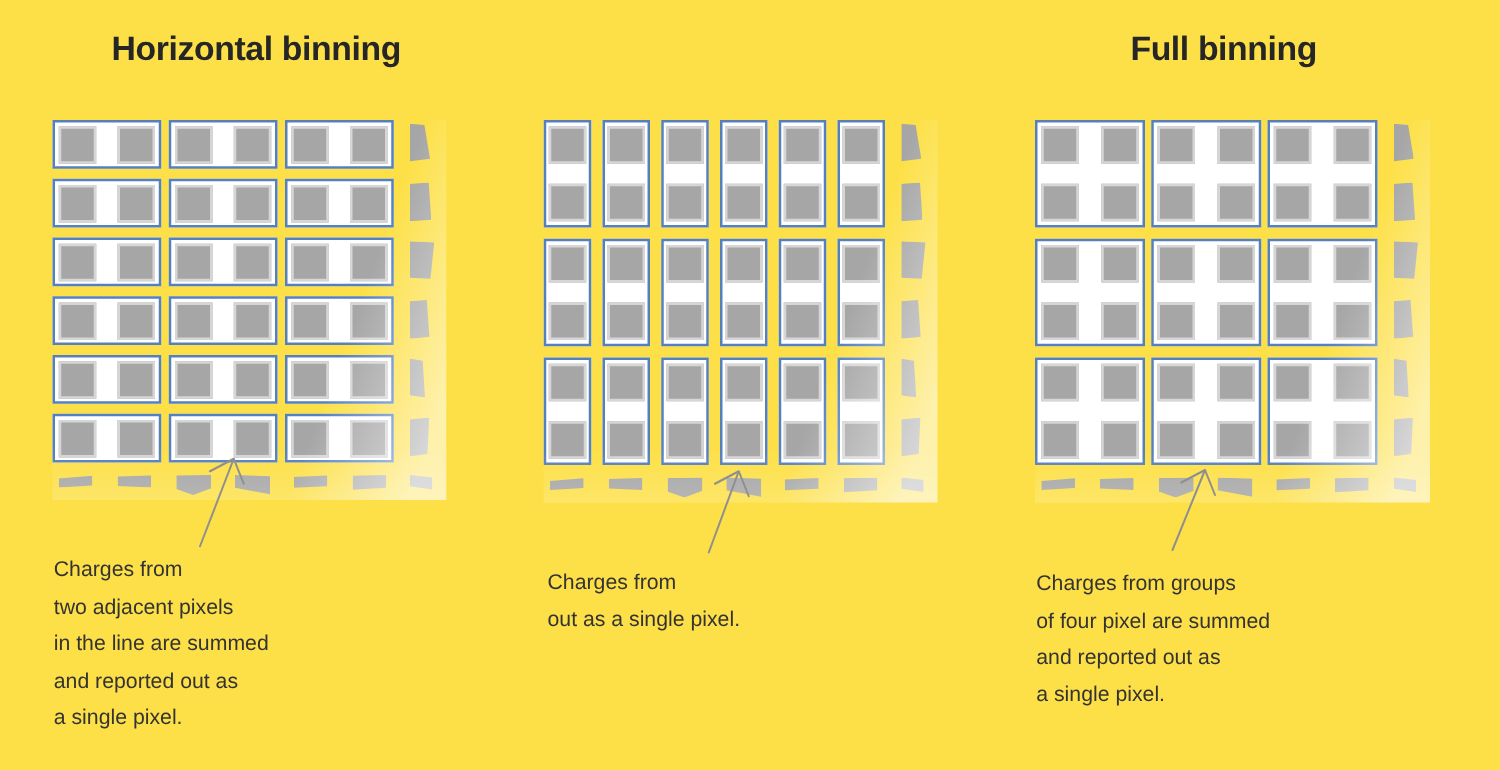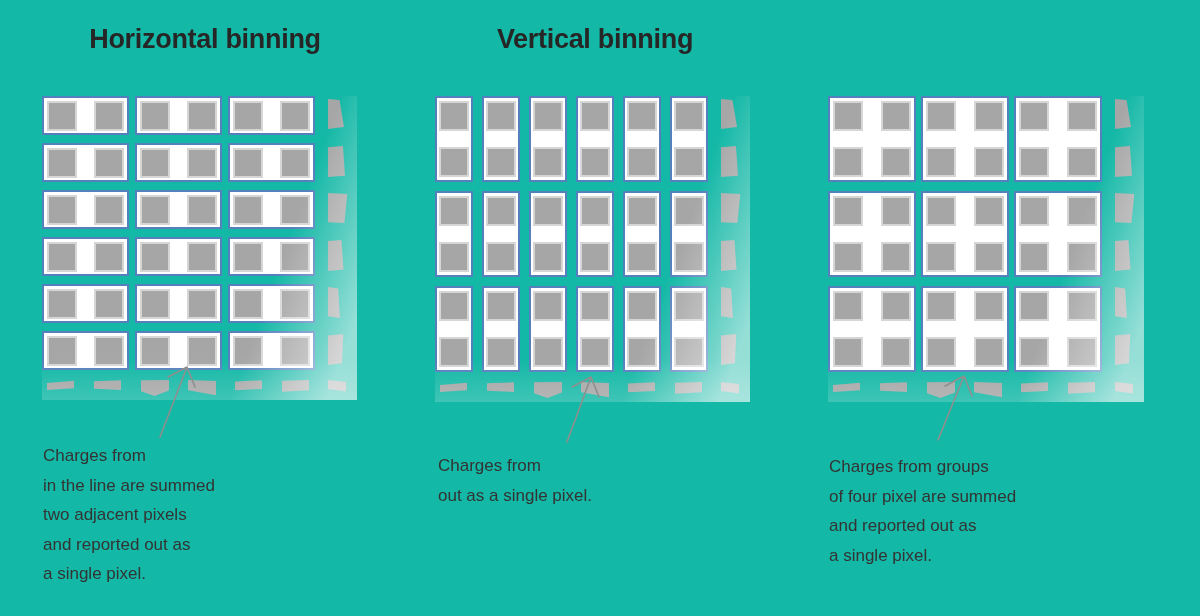--- a/index.html
+++ b/index.html
@@ -1,17 +1,17 @@
 <!DOCTYPE html>
 <html style="--blue: #5580be; --gray: #a6a6a6; --halo: #d6d6d6; --title: #262626; --cap: #333333;"><head>
 <meta charset="utf-8">
 <style>
   html,body{margin:0;padding:0;background:#ffffff;}
   .canvas{
-    position:relative;width:1200px;height:616px;background:#14b8a6;
+    position:relative;width:1200px;height:616px;background:#fde047;
     font-family:"Liberation Sans","DejaVu Sans",sans-serif;overflow:hidden;
   }
   .panel{position:absolute;top:0;height:616px;width:400px;}
   .title{
     position:absolute;width:340px;text-align:center;white-space:nowrap;
     font-size:27px;font-weight:700;letter-spacing:-0.3px;color:var(--title,#262626);
   }
   .grid-wrap{position:absolute;}
   .bin-grid{display:grid;}
   .bin{
@@ -127,28 +127,27 @@
         <div class="dash" style="left: 193px; top: 284px; width: 27px; height: 16px; clip-path: polygon(0px 10%, 100% 2%, 100% 56%, 0px 64%);"></div>
         <div class="dash" style="left: 240px; top: 284px; width: 27px; height: 16px; clip-path: polygon(0px 4%, 100% 0%, 100% 64%, 0px 74%);"></div>
         <div class="dash" style="left: 286px; top: 284px; width: 18px; height: 16px; clip-path: polygon(0px 0%, 100% 12%, 100% 72%, 0px 56%);"></div>
         <div class="overlay"></div>
       </div>
       <svg class="arrow" width="400" height="616" viewBox="0 0 400 616">
         <path d="M160 437 L187 367 M187 367 L168 377 M187 367 L195 387" fill="none" stroke="#8f8f8f" stroke-width="1.6" stroke-linecap="round"></path>
       </svg>
       <div class="caption" style="left: 43px; top: 441px;">
         <div class="cap-line">Charges from</div>
+        <div class="cap-line">two adjacent pixels</div>
         <div class="cap-line">in the line are summed</div>
-        <div class="cap-line">two adjacent pixels</div>
         <div class="cap-line">and reported out as</div>
         <div class="cap-line">a single pixel.</div>
       </div>
     </div>
     <div class="panel" style="left: 400px;">
-      <div class="title" style="left: 25px; top: 24px;">Vertical binning</div>
       <div class="grid-wrap" style="left: 35px; top: 96px; width: 315px; height: 306px;">
         <div class="bin-grid" style="grid-template-columns: repeat(6, 38px); grid-template-rows: repeat(3, 86px); gap: 9px;">
           <div class="bin" style="grid-template-columns: repeat(1, 30px); grid-template-rows: repeat(2, 30px); place-content: space-between center; padding: 3px 0px;">
             <div class="px"></div>
             <div class="px"></div>
           </div>
           <div class="bin" style="grid-template-columns: repeat(1, 30px); grid-template-rows: repeat(2, 30px); place-content: space-between center; padding: 3px 0px;">
             <div class="px"></div>
             <div class="px"></div>
           </div>
@@ -234,20 +233,21 @@
       </div>
       <svg class="arrow" width="400" height="616" viewBox="0 0 400 616">
         <path d="M167 442 L191 377 M191 377 L172 387 M191 377 L199 397" fill="none" stroke="#8f8f8f" stroke-width="1.6" stroke-linecap="round"></path>
       </svg>
       <div class="caption" style="left: 38px; top: 451px;">
         <div class="cap-line">Charges from</div>
         <div class="cap-line">out as a single pixel.</div>
       </div>
     </div>
     <div class="panel" style="left: 800px;">
+      <div class="title" style="left: 9px; top: 24px;">Full binning</div>
       <div class="grid-wrap" style="left: 28px; top: 96px; width: 316px; height: 306px;">
         <div class="bin-grid" style="grid-template-columns: repeat(3, 88px); grid-template-rows: repeat(3, 86px); gap: 9px 5px;">
           <div class="bin" style="grid-template-columns: repeat(2, 30px); grid-template-rows: repeat(2, 30px); place-content: space-between; padding: 3px;">
             <div class="px"></div>
             <div class="px"></div>
             <div class="px"></div>
             <div class="px"></div>
           </div>
           <div class="bin" style="grid-template-columns: repeat(2, 30px); grid-template-rows: repeat(2, 30px); place-content: space-between; padding: 3px;">
             <div class="px"></div>

